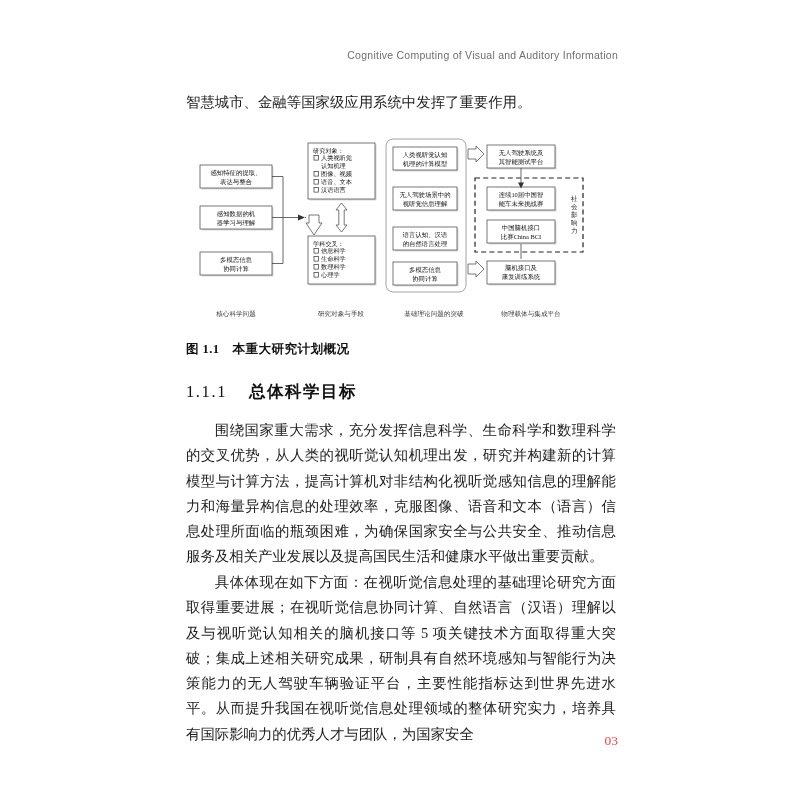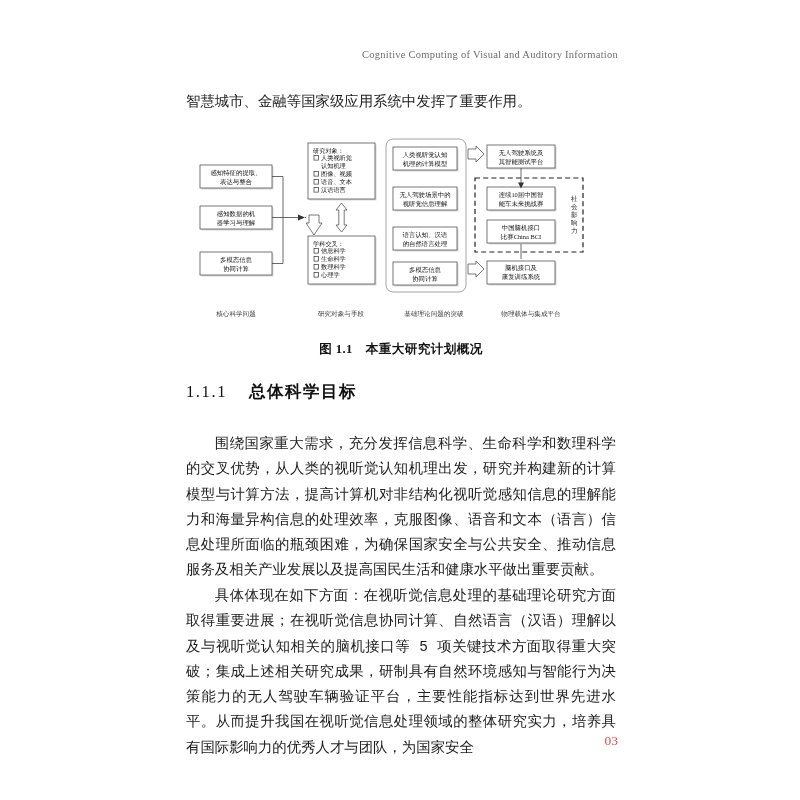--- a/index.html
+++ b/index.html
@@ -23,40 +23,40 @@
   }
 
   
   .running-head {
     position: absolute;
     top: 49px;
     right: 182px;
     font-size: 10.5px;
     color: #6e6e6e;
     letter-spacing: 0.25px;
-    font-family: Liberation Serif, serif;
+    font-family: Liberation Sans, sans-serif;
     white-space: nowrap;
   }
 
   
   .text-col {
     position: absolute;
     left: 186px;
     width: 430px;
   }
   p.body {
     margin: 0 0 0 0;
     font-size: 14.4px;
     line-height: 25.3px;
     text-align: justify;
     text-justify: inter-ideograph;
     color: #1c1c1c;
-    font-family: Liberation Mono, monospace;
-  }
-  p.indent { text-indent: 2em; margin-top: 14px; }
+    font-family: Liberation Serif, serif;
+  }
+  p.indent { text-indent: 2em; }
 
   .lead-para { position: absolute; top: 90px; left: 186px; width: 430px; }
 
   
   .figure-wrap {
     position: absolute;
     top: 133px;
     left: 186px;
     width: 430px;
     height: 235px;
@@ -65,21 +65,20 @@
     position: absolute;
     left: 0; top: 0;
     width: 430px;
     height: 200px;
   }
   .fig-caption {
     position: absolute;
     top: 208px;
     left: 0;
     width: 430px;
-    text-align: center;
     font-size: 12.6px;
     font-weight: bold;
     color: #141414;
     font-family: "Liberation Serif", "DejaVu Serif", serif;
     letter-spacing: 0.4px;
   }
 
   
   .boxlabel {
     font-family: "Liberation Serif", "DejaVu Serif", serif;

